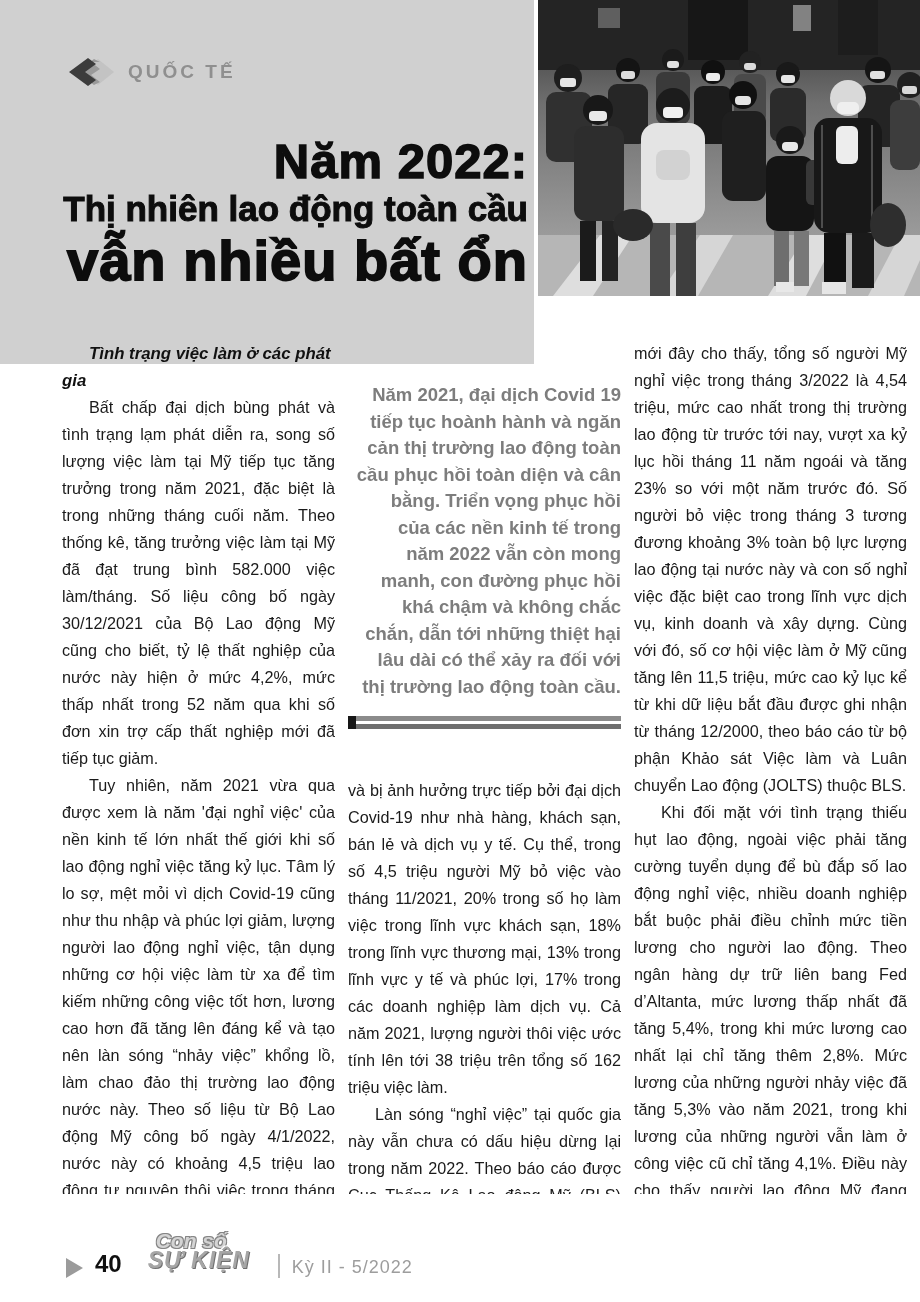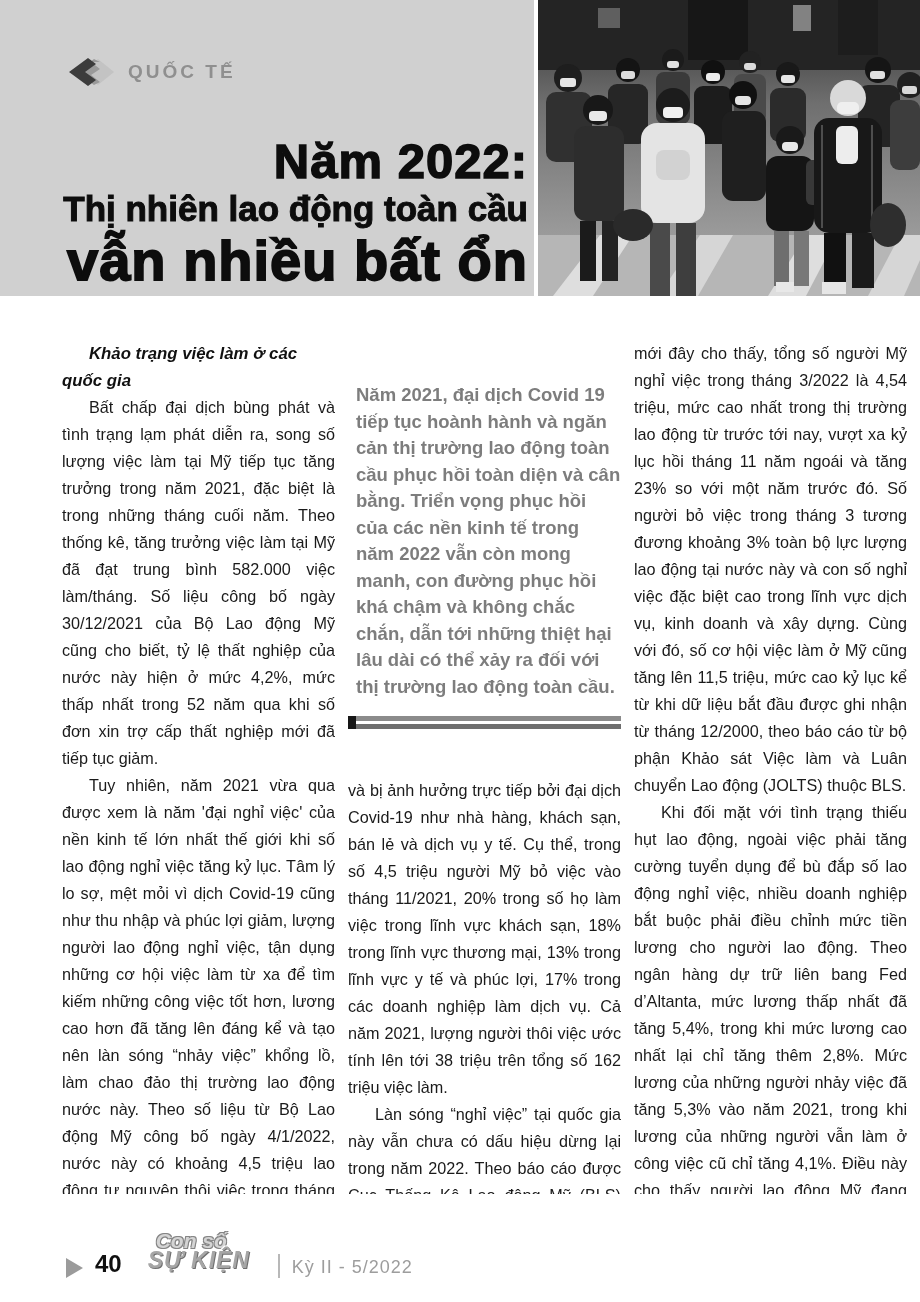--- a/index.html
+++ b/index.html
@@ -5,21 +5,21 @@
   html,body{margin:0;padding:0;background:#ffffff;}
   .page{
     position:relative;
     width:920px;height:1302px;
     background:#ffffff;
     font-family:"Liberation Sans","DejaVu Sans",sans-serif;
     overflow:hidden;
   }
   
   .gray-band{
-    position:absolute;left:0;top:0;width:534px;height:296px;
+    position:absolute;left:0;top:0;width:534px;height:364px;
     background:#d0d0d0;
   }
   .kicker-row{
     position:absolute;left:64px;top:56px;
     display:flex;align-items:center;gap:14px;
   }
   .kicker-icon{width:50px;height:32px;display:block;}
   .kicker-label{
     font-size:19px;font-weight:bold;color:#8f8f8f;
     letter-spacing:3px;
@@ -56,21 +56,21 @@
     text-align:justify;hyphens:none;
   }
   .indent{text-indent:27px;}
   .section-heading{
     margin:0;font-size:16.8px;line-height:27px;color:#111;
     font-weight:bold;font-style:italic;text-indent:27px;text-align:left;
   }
   .pullquote{
     margin-top:42px;padding-left:8px;
     font-size:18.5px;font-weight:bold;line-height:26.5px;
-    color:#7d7d7d;
+    color:#7d7d7d;text-align:right;
   }
   .rule{position:relative;margin-top:16px;height:13px;}
   .rule .bar1{position:absolute;left:0;top:0;width:100%;height:5px;background:#8b8b8b;}
   .rule .bar2{position:absolute;left:0;top:8px;width:100%;height:5px;background:#6e6e6e;}
   .rule .cap{position:absolute;left:0;top:0;width:8px;height:13px;background:#161616;z-index:2;}
   .col2-body{margin-top:48px;}
   
   .footer{
     position:absolute;left:66px;top:1206px;
     display:flex;align-items:flex-end;gap:12px;
@@ -211,21 +211,21 @@
         <rect x="286" y="233" width="22" height="55" fill="#111111"></rect>
         <rect x="314" y="233" width="22" height="55" fill="#1a1a1a"></rect>
         <rect x="284" y="282" width="24" height="12" fill="#e6e6e6"></rect>
         <ellipse cx="350" cy="225" rx="18" ry="22" fill="#2e2e2e"></ellipse>
       </g>
     </svg>
   </div>
 
   <div class="columns">
     <div class="col">
-      <p class="section-heading">Khảo trạng việc làm ở các quốc gia</p>
+      <p class="section-heading">Tình trạng việc làm ở các phát gia</p>
       <p class="body indent">Bất chấp đại dịch bùng phát và tình trạng lạm phát diễn ra, song số lượng việc làm tại Mỹ tiếp tục tăng trưởng trong năm 2021, đặc biệt là trong những tháng cuối năm. Theo thống kê, tăng trưởng việc làm tại Mỹ đã đạt trung bình 582.000 việc làm/tháng. Số liệu công bố ngày 30/12/2021 của Bộ Lao động Mỹ cũng cho biết, tỷ lệ thất nghiệp của nước này hiện ở mức 4,2%, mức thấp nhất trong 52 năm qua khi số đơn xin trợ cấp thất nghiệp mới đã tiếp tục giảm.</p>
       <p class="body indent">Tuy nhiên, năm 2021 vừa qua được xem là năm 'đại nghỉ việc' của nền kinh tế lớn nhất thế giới khi số lao động nghỉ việc tăng kỷ lục. Tâm lý lo sợ, mệt mỏi vì dịch Covid-19 cũng như thu nhập và phúc lợi giảm, lượng người lao động nghỉ việc, tận dụng những cơ hội việc làm từ xa để tìm kiếm những công việc tốt hơn, lương cao hơn đã tăng lên đáng kể và tạo nên làn sóng “nhảy việc” khổng lồ, làm chao đảo thị trường lao động nước này. Theo số liệu từ Bộ Lao động Mỹ công bố ngày 4/1/2022, nước này có khoảng 4,5 triệu lao động tự nguyện thôi việc trong tháng 11/2021. Nếu tính cả số người bị sa thải, con số nghỉ việc trong tháng 11/2021 lên đến 6,8 triệu lao động. Những người bỏ việc chủ yếu làm việc trong ngành dịch vụ với mức đãi ngộ thấp</p>
     </div>
     <div class="col">
       <div class="pullquote">Năm 2021, đại dịch Covid 19 tiếp tục hoành hành và ngăn cản thị trường lao động toàn cầu phục hồi toàn diện và cân bằng. Triển vọng phục hồi của các nền kinh tế trong năm 2022 vẫn còn mong manh, con đường phục hồi khá chậm và không chắc chắn, dẫn tới những thiệt hại lâu dài có thể xảy ra đối với thị trường lao động toàn cầu.</div>
       <div class="rule">
         <div class="cap"></div>
         <div class="bar1"></div>
         <div class="bar2"></div>
       </div>

